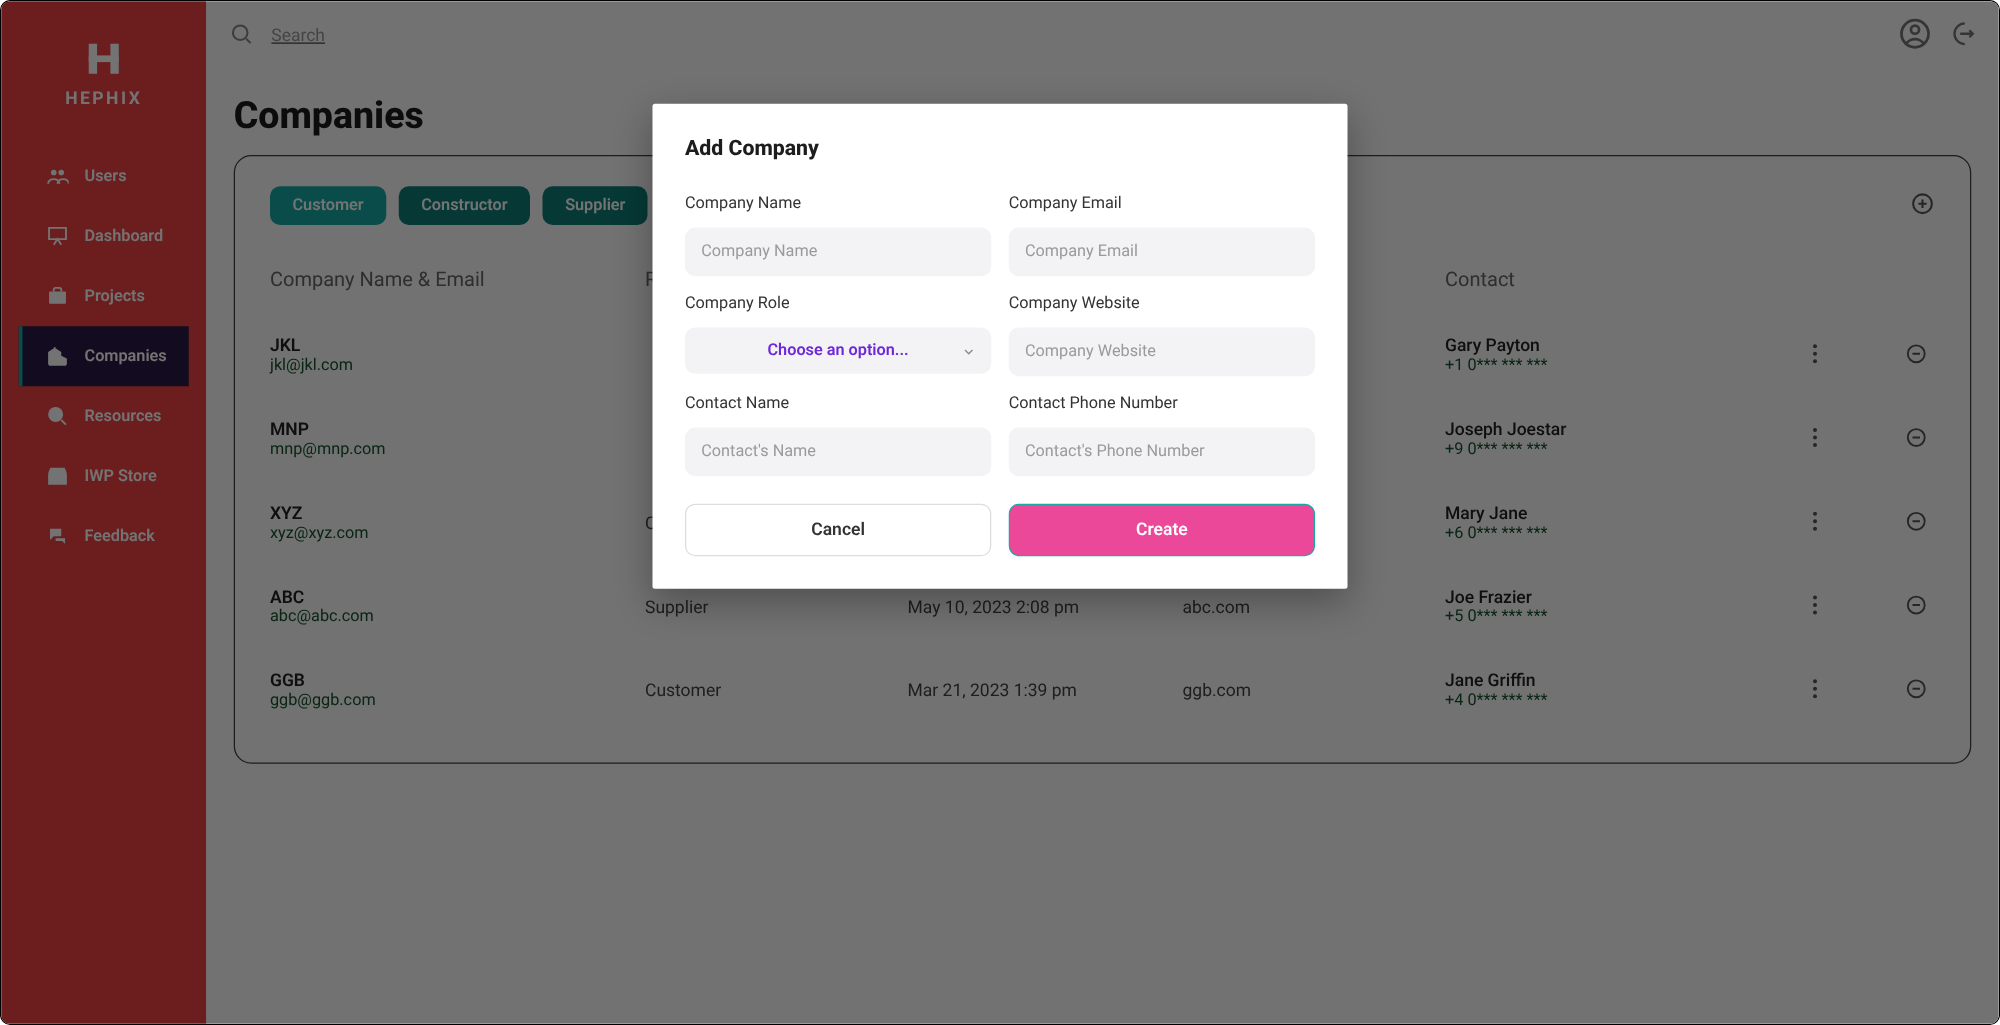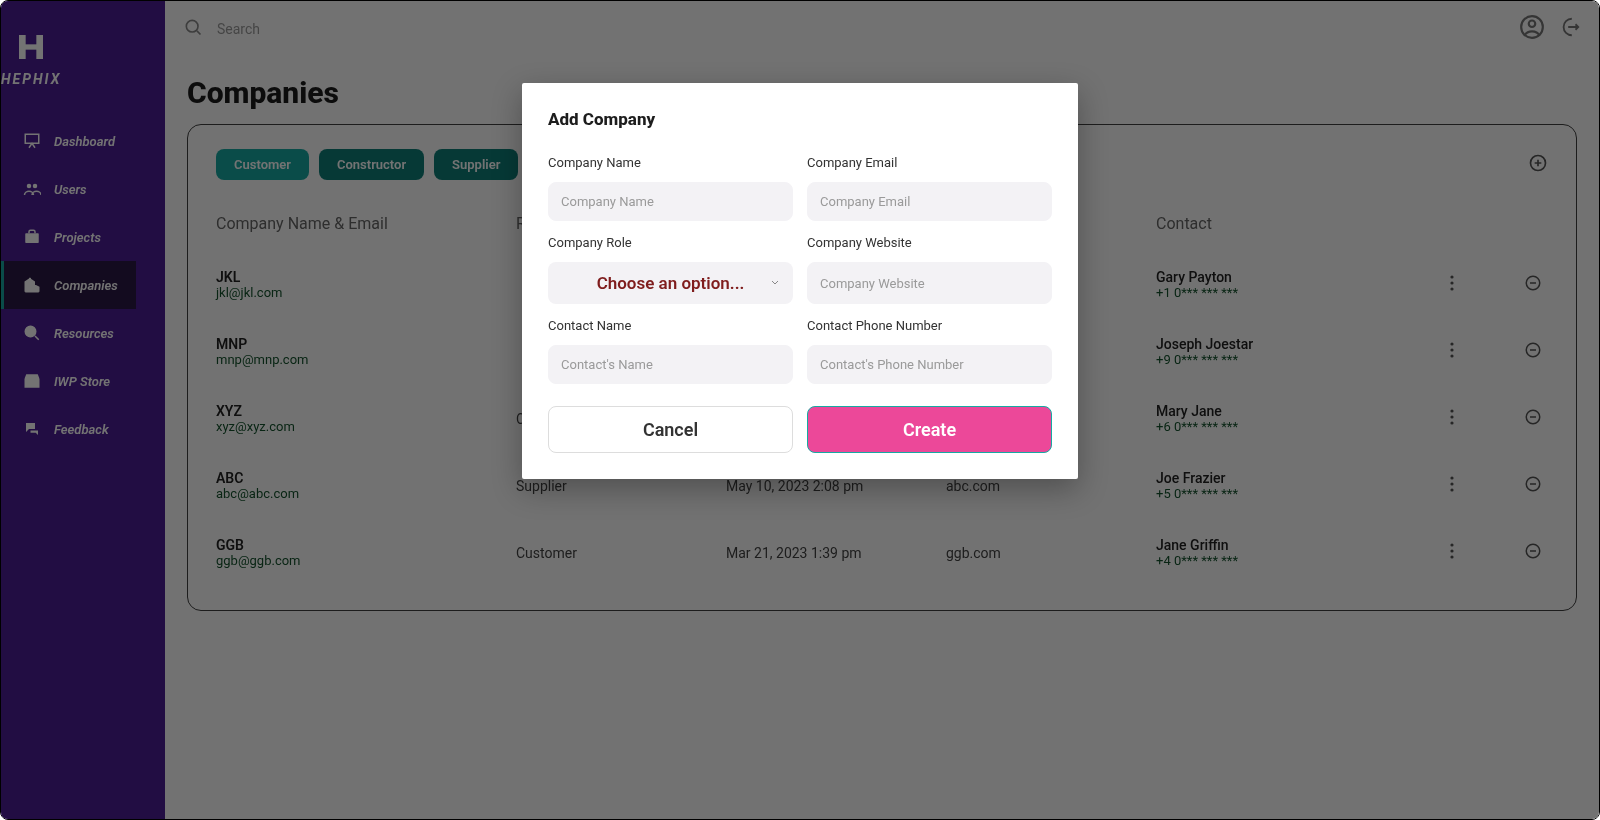--- a/index.html
+++ b/index.html
@@ -2,35 +2,35 @@
 <html><head>
 <meta charset="utf-8">
 <style>
   * { box-sizing: border-box; margin: 0; padding: 0; font-family: -apple-system, BlinkMacSystemFont, "Segoe UI", Roboto, Arial, sans-serif; }
   html, body { width: 1600px; height: 820px; overflow: hidden; background:#fff; }
   body { border:1px solid #000; border-radius:8px; position:relative; }
 
   .app { display:flex; width:100%; height:100%; }
 
   
-  .sidebar { width:164px; background:#4c1d95; color:#fff; display:flex; flex-direction:column; align-items:flex-start;font-style:italic; }
+  .sidebar { width:164px; background:#ef4444; color:#fff; display:flex; flex-direction:column; align-items:center; }
   .logo-wrap { padding:30px 0 20px; text-align:center; }
   .logo-wrap svg { display:block; margin:0 auto; }
   .logo-text { font-size:14px; font-weight:700; letter-spacing:2px; color:#fff; margin-top:8px; }
   .nav { margin-top:10px; }
   .nav-item { display:flex; align-items:center; gap:12px; padding:14px 18px; font-size:13px; font-weight:600; color:#fff; cursor:pointer; border-left:3px solid transparent; }
   .nav-item.active { background:#2b1a45; border-left:3px solid #17a9a2; }
   .nav-item .ico { width:20px; height:20px; display:flex; align-items:center; justify-content:center; }
   .nav-item .ico svg { fill:#fff; }
 
   
   .main { flex:1; background:#fdfdfd; position:relative; display:flex; flex-direction:column; }
   .topbar { height:56px; display:flex; align-items:center; padding:0 18px; gap:14px; }
   .topbar .search-ico { color:#888; }
-  .search-input { flex:1; border:none; outline:none; font-size:14px; background:transparent; color:#444; }
+  .search-input { flex:1; border:none; outline:none; font-size:14px; background:transparent; color:#444;text-decoration:underline; }
   .search-input::placeholder { color:#9a9a9a; }
   .avatar-ico, .logout-ico { color:#777; cursor:pointer; }
   .page-title { font-size:30px; font-weight:800; color:#1b1b1b; padding:18px 22px 14px; }
 
   .card { margin:0 22px 22px; border:1px solid #404040; border-radius:14px; padding:24px 28px; }
   .filter-row { display:flex; align-items:center; gap:10px; }
   .chip { background:#0f7f79; color:#fff; font-size:13px; font-weight:600; padding:8px 18px; border-radius:8px; cursor:pointer; }
   .chip.primary { background:#17a9a2; }
   .add-btn { margin-left:auto; color:#555; cursor:pointer; }
 
@@ -51,59 +51,59 @@
 
   
   .overlay { position:absolute; inset:0; background:rgba(0,0,0,0.55); display:flex; align-items:flex-start; justify-content:center; padding-top:82px; }
   .modal { width:556px; background:#fff; border-radius:2px; box-shadow:0 10px 30px rgba(0,0,0,0.3); padding:26px 26px 26px; }
   .modal-title { font-size:17px; font-weight:800; color:#1d1d1d; margin-bottom:18px; }
   .form-grid { display:grid; grid-template-columns:1fr 1fr; column-gap:14px; row-gap:6px; }
   .field-label { font-size:13px; color:#333; margin-top:8px; margin-bottom:6px; }
   .field-input { width:100%; background:#f3f2f5; border:1px solid #f3f2f5; border-radius:8px; padding:11px 12px; font-size:13px; color:#333; outline:none; }
   .field-input::placeholder { color:#9a9a9a; }
   .select-wrap { position:relative; }
-  .select-face { width:100%; background:#f3f2f5; border-radius:8px; padding:11px 12px; font-size:17px; color:#7f1d1d; font-weight:600; text-align:center; cursor:pointer; }
+  .select-face { width:100%; background:#f3f2f5; border-radius:8px; padding:11px 12px; font-size:13px; color:#6d28d9; font-weight:600; text-align:center; cursor:pointer; }
   .select-caret { position:absolute; right:12px; top:50%; transform:translateY(-50%); color:#888; pointer-events:none; }
   .modal-actions { display:grid; grid-template-columns:1fr 1fr; column-gap:14px; margin-top:22px; }
-  .btn { padding:12px 0; border-radius:8px; font-size:18px; font-weight:600; text-align:center; cursor:pointer; }
+  .btn { padding:12px 0; border-radius:8px; font-size:14px; font-weight:600; text-align:center; cursor:pointer; }
   .btn-cancel { background:#fff; border:1px solid #ddd; color:#333; }
   .btn-create { background:#ec4899; color:#fff; border:1px solid #17a9a2; }
 </style>
 </head>
 <body>
 
 <div class="app">
 
   <aside class="sidebar">
     <div class="logo-wrap">
       <svg width="32" height="32" viewBox="0 0 24 24">
         <rect x="3" y="3" width="5" height="18" fill="#fff"></rect>
         <rect x="16" y="3" width="5" height="18" fill="#fff"></rect>
         <rect x="3" y="10" width="18" height="4" fill="#fff"></rect>
       </svg>
       <div class="logo-text">HEPHIX</div>
     </div>
     <nav class="nav">
       <div class="nav-item">
         <span class="ico">
-            <svg width="18" height="18" viewBox="0 0 24 24">
-              <path d="M3 3h18v12H3z M8 21l4-6 4 6" fill="none" stroke="#fff" stroke-width="2"></path>
-            </svg>
-          </span>
-        <span>Dashboard</span>
-      </div>
-      <div class="nav-item">
-        <span class="ico">
             <svg width="18" height="18" viewBox="0 0 24 24" fill="#fff">
               <circle cx="8" cy="8" r="3"></circle>
               <circle cx="16" cy="8" r="3"></circle>
               <path d="M2 20c0-3 3-5 6-5s6 2 6 5M12 20c0-3 3-5 6-5s6 2 6 5" fill="none" stroke="#fff" stroke-width="2"></path>
             </svg>
           </span>
         <span>Users</span>
+      </div>
+      <div class="nav-item">
+        <span class="ico">
+            <svg width="18" height="18" viewBox="0 0 24 24">
+              <path d="M3 3h18v12H3z M8 21l4-6 4 6" fill="none" stroke="#fff" stroke-width="2"></path>
+            </svg>
+          </span>
+        <span>Dashboard</span>
       </div>
       <div class="nav-item">
         <span class="ico">
             <svg width="18" height="18" viewBox="0 0 24 24" fill="#fff">
               <rect x="3" y="7" width="18" height="13" rx="1"></rect>
               <path d="M8 7V5a2 2 0 012-2h4a2 2 0 012 2v2" fill="none" stroke="#fff" stroke-width="2"></path>
             </svg>
           </span>
         <span>Projects</span>
       </div>

